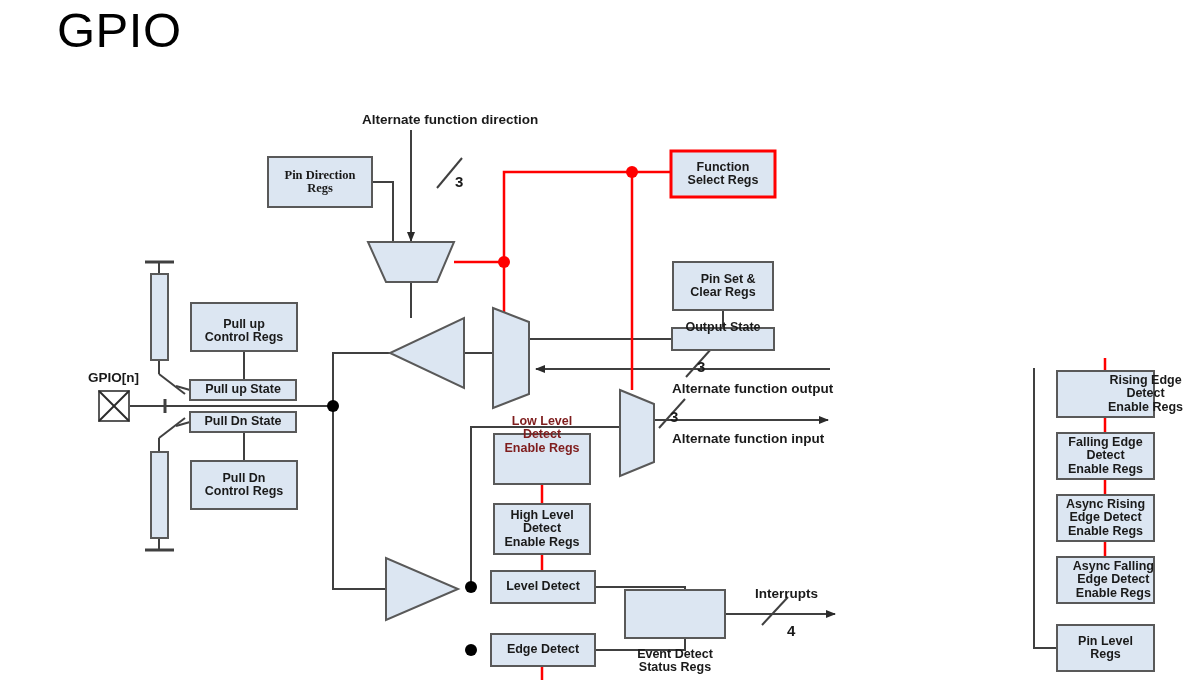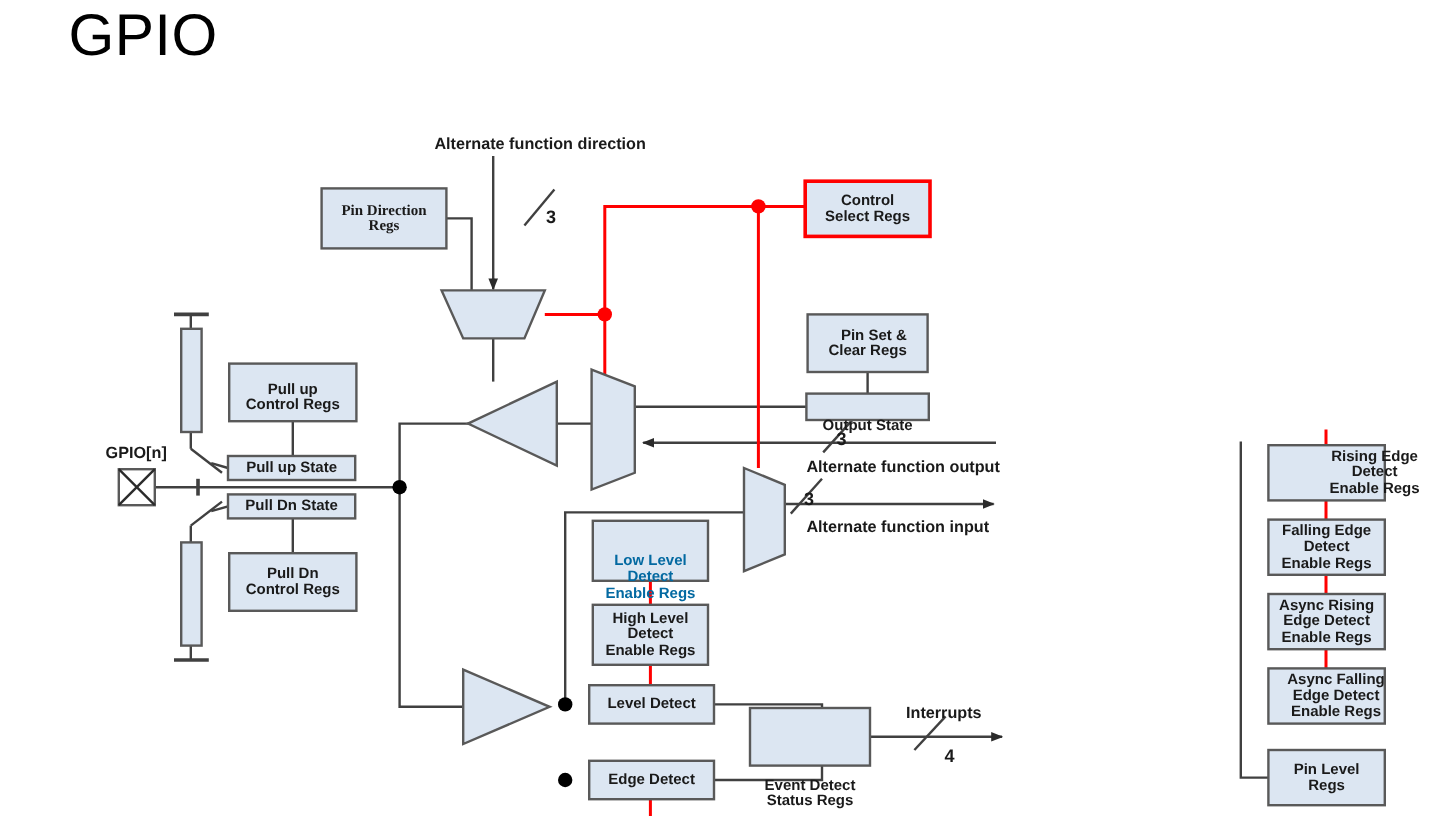--- a/index.html
+++ b/index.html
@@ -155,31 +155,31 @@
 
 <div id="text-layer">
     <div class="boxtext" style="left: 268px; top: 157px; width: 104px; height: 50px; color: rgb(26, 26, 26); font-family: Liberation Serif, serif;">
       <div>
         <div>Pin Direction</div>
         <div>Regs</div>
       </div>
     </div>
     <div class="boxtext" style="left: 671px; top: 151px; width: 104px; height: 46px; color: rgb(26, 26, 26);">
       <div>
-        <div>Control</div>
+        <div>Function</div>
         <div>Select Regs</div>
       </div>
     </div>
     <div class="boxtext" style="left: 673px; top: 262px; width: 100px; height: 48px; color: rgb(26, 26, 26); text-align: right;">
       <div>
         <div>Pin Set &amp;</div>
         <div>Clear Regs</div>
       </div>
     </div>
-    <div class="boxtext" style="left: 672px; top: 344px; width: 102px; height: 22px; color: rgb(26, 26, 26);">
+    <div class="boxtext" style="left: 672px; top: 317px; width: 102px; height: 22px; color: rgb(26, 26, 26);">
       <div>
         <div>Output State</div>
       </div>
     </div>
     <div class="boxtext" style="left: 191px; top: 303px; width: 106px; height: 56px; color: rgb(26, 26, 26);">
       <div>
         <div>Pull up</div>
         <div>Control Regs</div>
       </div>
     </div>
@@ -192,21 +192,21 @@
       <div>
         <div>Pull Dn State</div>
       </div>
     </div>
     <div class="boxtext" style="left: 191px; top: 461px; width: 106px; height: 48px; color: rgb(26, 26, 26);">
       <div>
         <div>Pull Dn</div>
         <div>Control Regs</div>
       </div>
     </div>
-    <div class="boxtext" style="left: 494px; top: 456px; width: 96px; height: 50px; color: #0369a1;">
+    <div class="boxtext" style="left: 494px; top: 410px; width: 96px; height: 50px; color: #7f1d1d;">
       <div>
         <div>Low Level</div>
         <div>Detect</div>
         <div>Enable Regs</div>
       </div>
     </div>
     <div class="boxtext" style="left: 494px; top: 504px; width: 96px; height: 50px; color: rgb(26, 26, 26);">
       <div>
         <div>High Level</div>
         <div>Detect</div>

